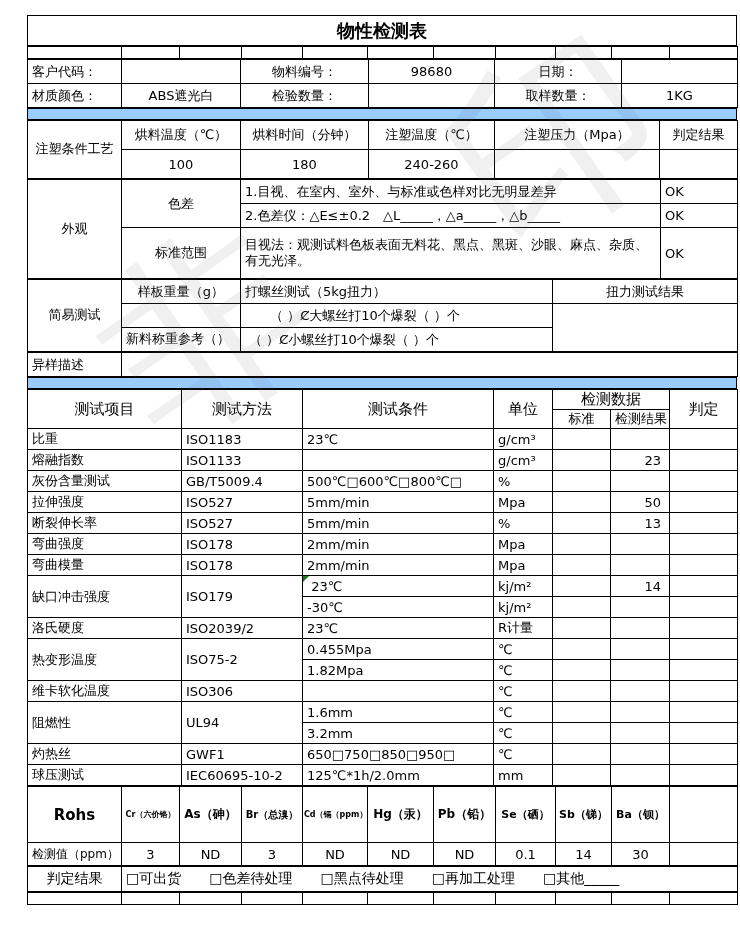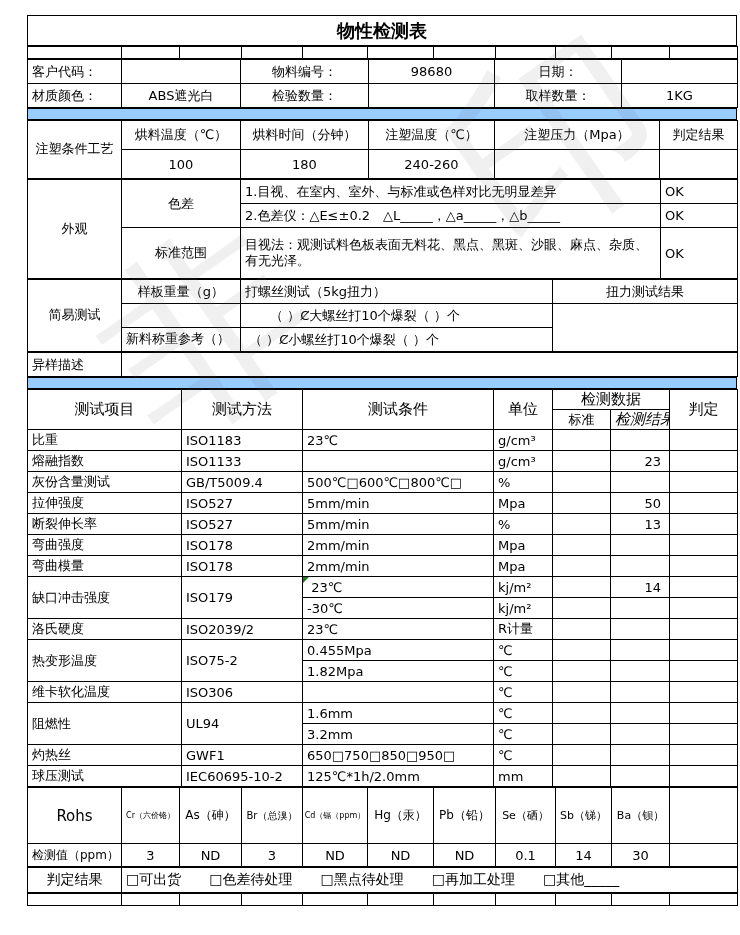--- a/index.html
+++ b/index.html
@@ -15,25 +15,25 @@
   .bluebar{height:10px;background:#99CCFF;border:1px solid #000;}
   .inj td{height:28px;}
   .sec-label{text-align:center;white-space:normal;line-height:1.3;}
   .app-row td{height:23px;}
   .surf-row td{height:50px;}
   .simple td{height:23px;}
   .abn td{height:23px;}
   .hdr td{text-align:center;font-size:15px;}
   .hdr2 td{text-align:center;}
   .sub-std{font-size:13px;}
-  .sub-res{font-size:15px;font-style:italic;}
+  .sub-res{font-size:13px;}
   .mrow td{height:20px;}
   .cond-cell{position:relative;}
   .cmark{position:absolute;left:0;top:0;width:0;height:0;border-top:6px solid #1e7a1e;border-right:6px solid transparent;}
-  .rohs-h td{height:23px;text-align:center;}
+  .rohs-h td{height:23px;text-align:center;font-weight:bold;}
   .rohs-lbl{font-size:15px;}
   .fz8{font-size:8px;padding:0 1px;}
   .fz10{font-size:10px;padding:0 1px;}
   .fz11{font-size:11px;padding:11px 1px;}
   .fz12{font-size:12px;padding:16px 2px;}
   .std-row td{height:18px;}
   .det-row td{height:22px;text-align:center;}
   .det-lbl{font-size:12px;text-align:left;}
   .final-row td{height:24px;}
   .opts{display:flex;gap:28px;align-items:center;}

